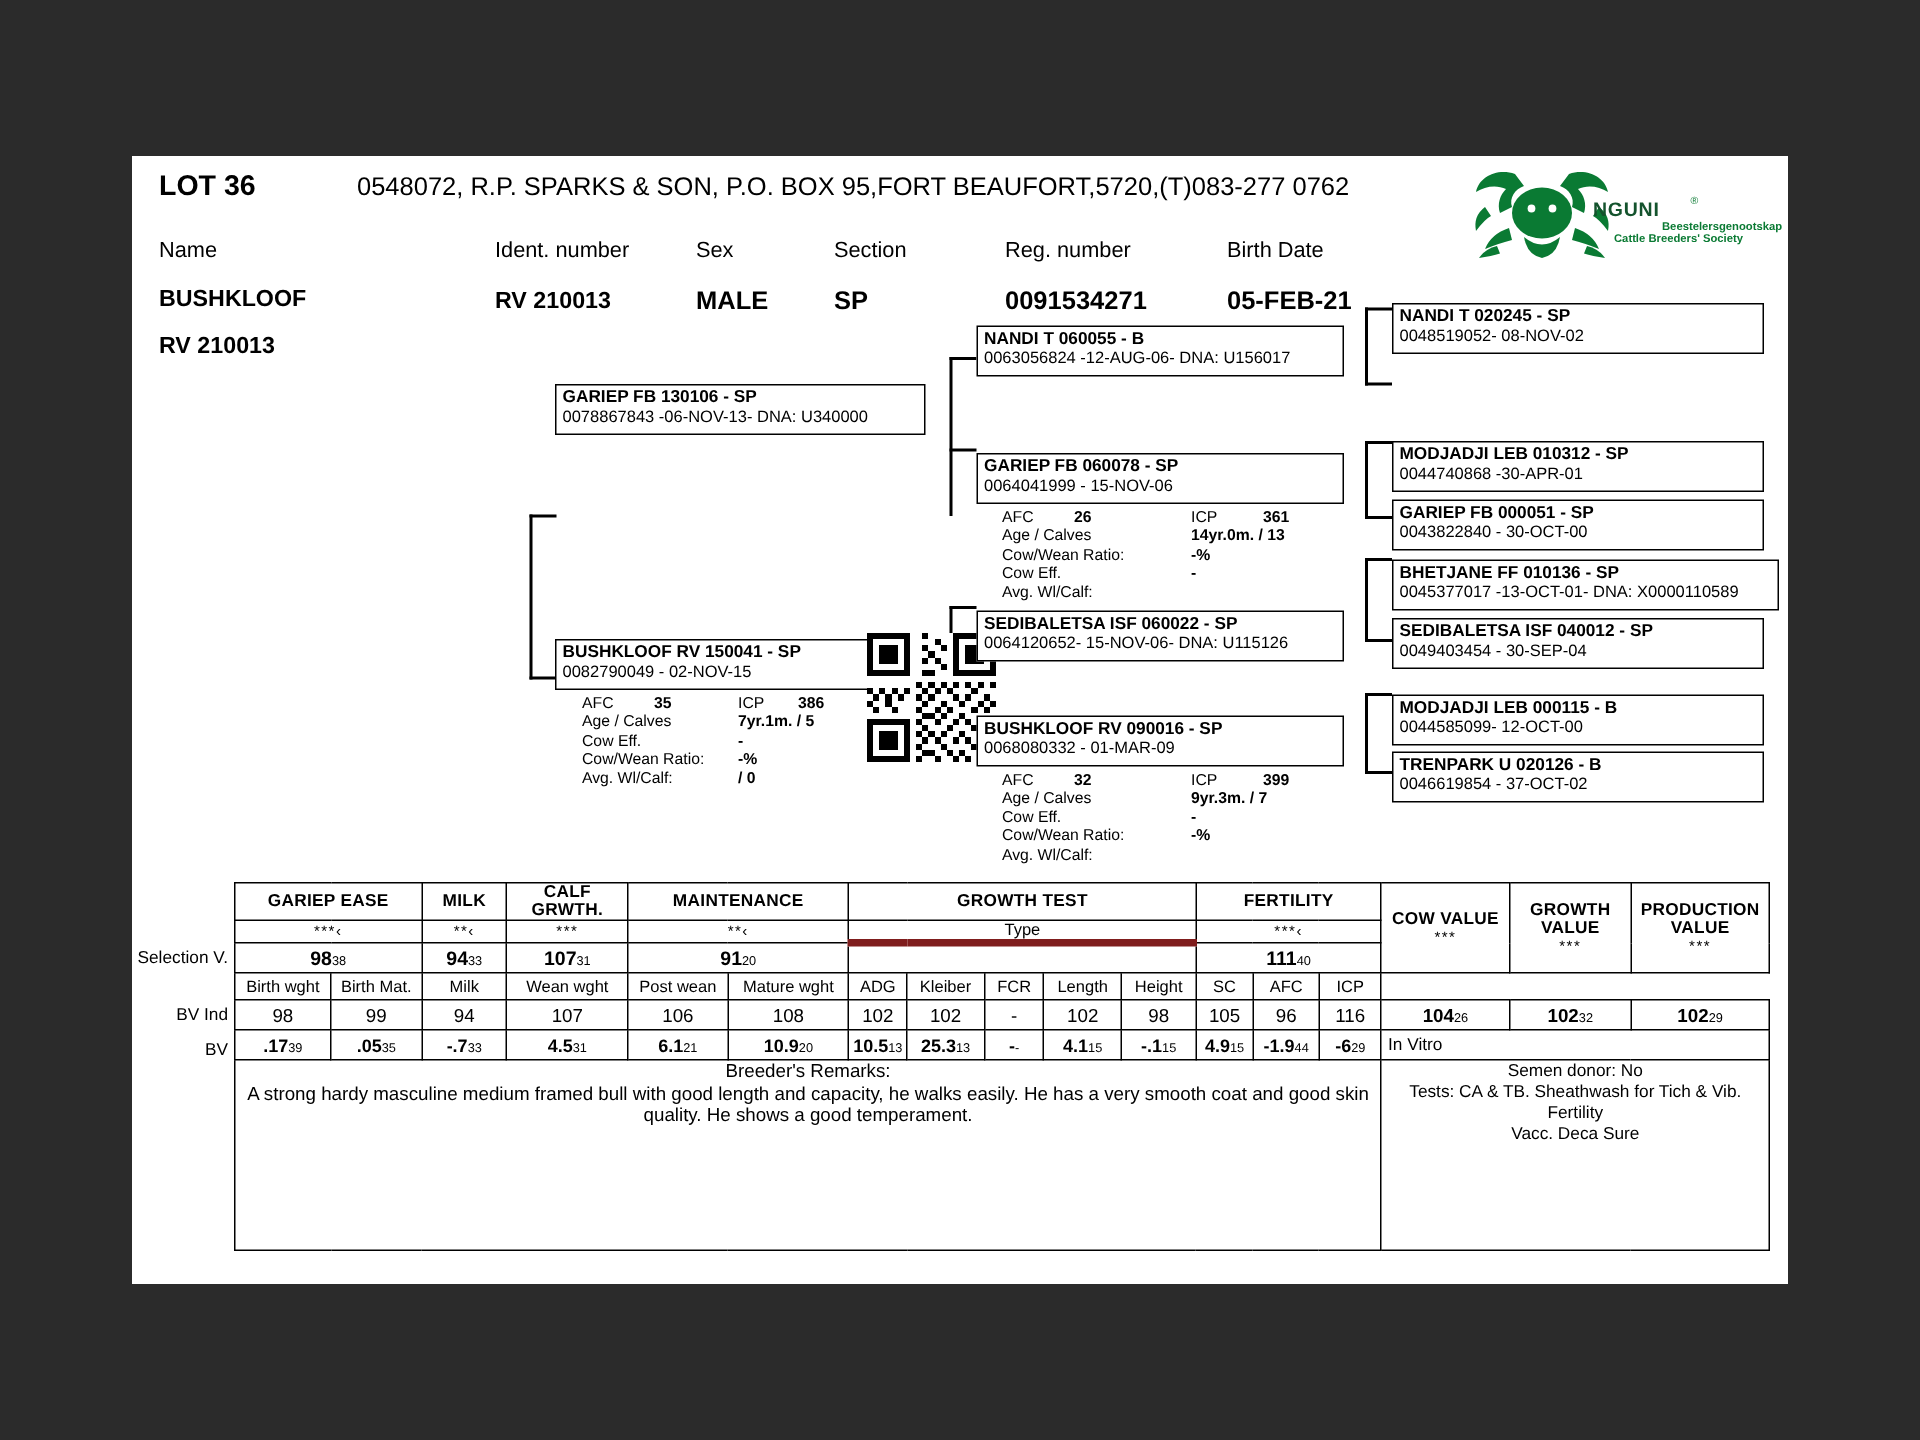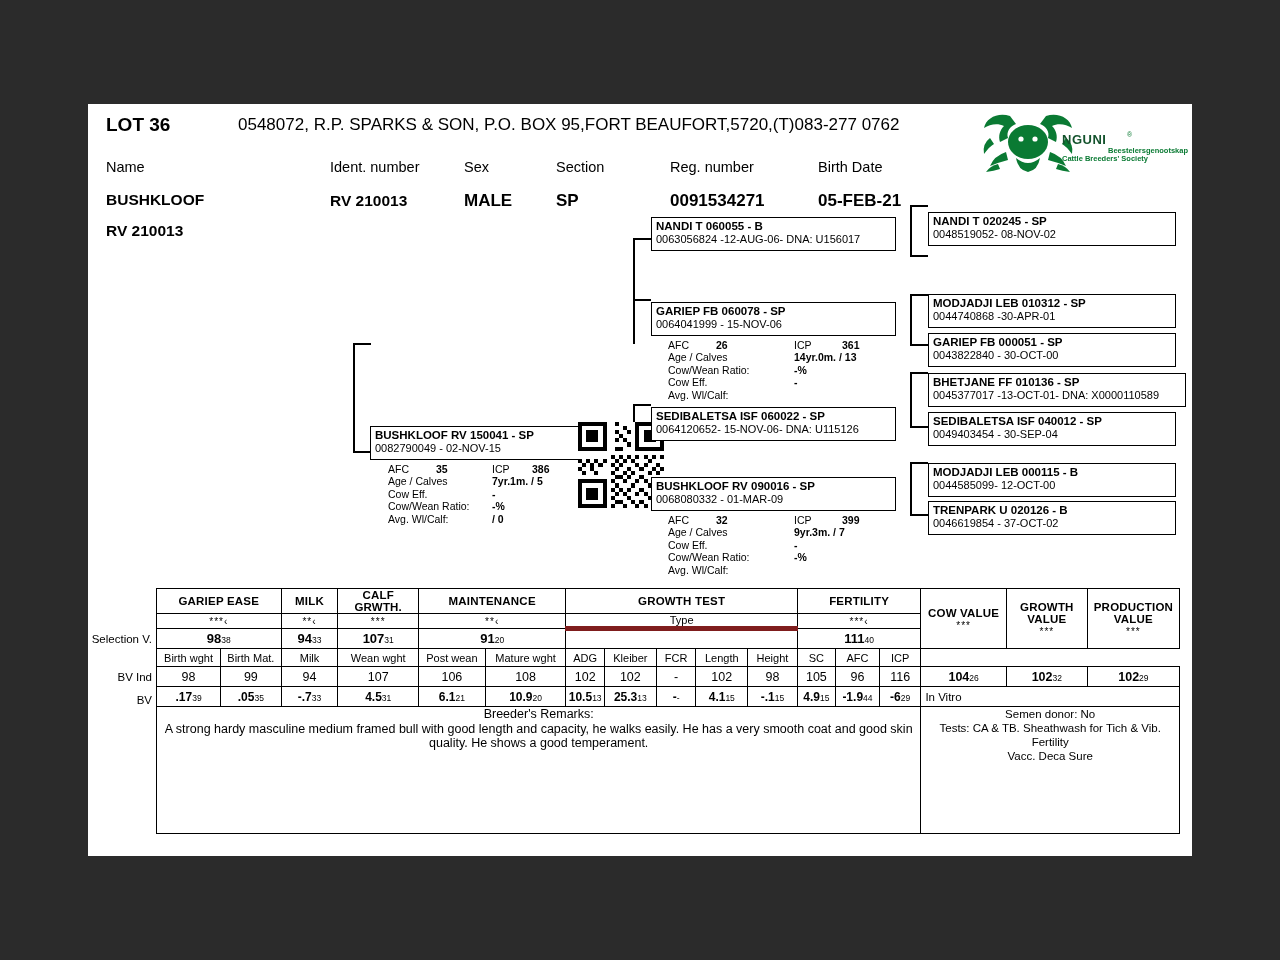--- a/index.html
+++ b/index.html
@@ -45,21 +45,21 @@
   }
   #logo .logo-reg {
     position: absolute; left: 151px; top: 23px;
     font-size: 7px; color: #0a7a33;
   }
   #logo .logo-text2 {
     position: absolute; left: 86px; top: 38px;
     font-size: 7.5px; font-weight: bold; color: #0a7a33; margin-left: 46px;
   }
   #logo .logo-text3 {
-    position: absolute; left: 86px; top: 46px;
+    position: absolute; left: 100px; top: 46px;
     font-size: 7.5px; font-weight: bold; color: #0a7a33;
   }
 
   
   .ped-box {
     border: 1.6px solid #000;
     background: #fff;
     box-sizing: border-box;
     padding: 2px 4px 2px 4px;
   }
@@ -187,20 +187,24 @@
 
   <div class="ln abs" style="left:822px; top:268px; width:2px; height:56px;"></div>
   <div class="ln abs" style="left:822px; top:268px; width:18px; height:2px;"></div>
   <div class="ln abs" style="left:822px; top:322px; width:18px; height:2px;"></div>
 
   <div class="ln abs" style="left:822px; top:358px; width:2px; height:54px;"></div>
   <div class="ln abs" style="left:822px; top:358px; width:18px; height:2px;"></div>
   <div class="ln abs" style="left:822px; top:410px; width:18px; height:2px;"></div>
 
 
+  <div class="ped-box abs" style="left:282px; top:152px; width:247px; height:34px;">
+    <div class="ped-name">GARIEP FB  130106 - SP</div>
+    <div class="ped-sub">0078867843 -06-NOV-13-  DNA: U340000</div>
+  </div>
 
   <div class="ped-box abs" style="left:282px; top:322px; width:247px; height:34px;">
     <div class="ped-name">BUSHKLOOF RV  150041 - SP</div>
     <div class="ped-sub">0082790049 - 02-NOV-15</div>
   </div>
   <div class="abs stats" style="left:300px; top:359px; width:230px;">
     <div class="row"><span class="lab" style="width:48px; display:inline-block;">AFC</span><b style="display:inline-block;width:56px;">35</b><span class="lab" style="display:inline-block;width:40px;">ICP</span><b>386</b></div>
     <div class="row"><span class="lab" style="width:104px; display:inline-block;">Age / Calves</span><b>7yr.1m. / 5</b></div>
     <div class="row"><span class="lab" style="width:104px; display:inline-block;">Cow Eff.</span><b>-</b></div>
     <div class="row"><span class="lab" style="width:104px; display:inline-block;">Cow/Wean Ratio:</span><b>-%</b></div>
@@ -341,21 +345,21 @@
     <div class="ped-sub">0068080332 - 01-MAR-09</div>
   </div>
   <div class="abs stats" style="left:580px; top:410px; width:250px;">
     <div class="row"><span class="lab" style="width:48px; display:inline-block;">AFC</span><b style="display:inline-block;width:78px;">32</b><span class="lab" style="display:inline-block;width:48px;">ICP</span><b>399</b></div>
     <div class="row"><span class="lab" style="width:126px; display:inline-block;">Age / Calves</span><b>9yr.3m. / 7</b></div>
     <div class="row"><span class="lab" style="width:126px; display:inline-block;">Cow Eff.</span><b>-</b></div>
     <div class="row"><span class="lab" style="width:126px; display:inline-block;">Cow/Wean Ratio:</span><b>-%</b></div>
     <div class="row"><span class="lab" style="width:126px; display:inline-block;">Avg. Wl/Calf:</span><b></b></div>
   </div>
 
-  <div class="ped-box abs" style="left:840px; top:108px; width:248px; height:34px;">
+  <div class="ped-box abs" style="left:840px; top:98px; width:248px; height:34px;">
     <div class="ped-name">NANDI T   020245 - SP</div>
     <div class="ped-sub">0048519052- 08-NOV-02</div>
   </div>
   <div class="ped-box abs" style="left:840px; top:190px; width:248px; height:34px;">
     <div class="ped-name">MODJADJI LEB 010312 - SP</div>
     <div class="ped-sub">0044740868 -30-APR-01</div>
   </div>
   <div class="ped-box abs" style="left:840px; top:229px; width:248px; height:34px;">
     <div class="ped-name">GARIEP FB  000051 - SP</div>
     <div class="ped-sub">0043822840 - 30-OCT-00</div>

